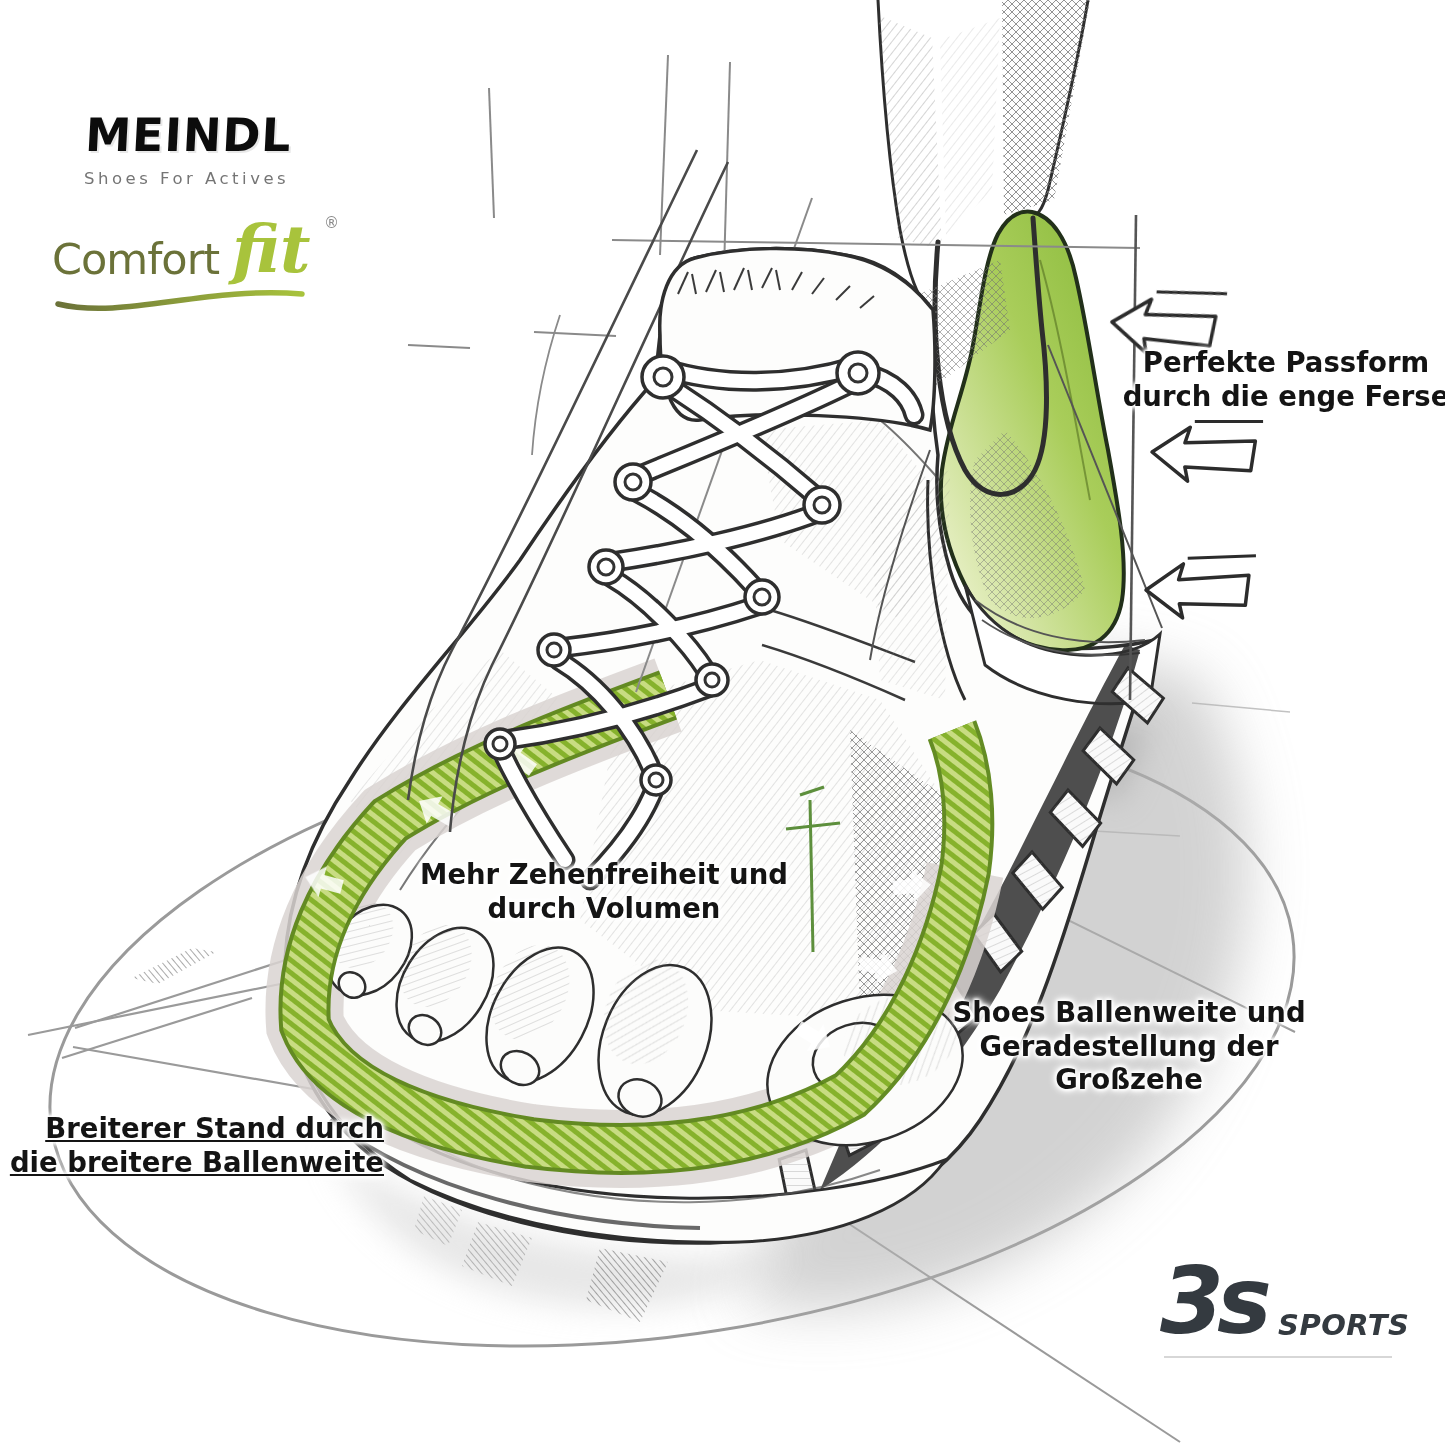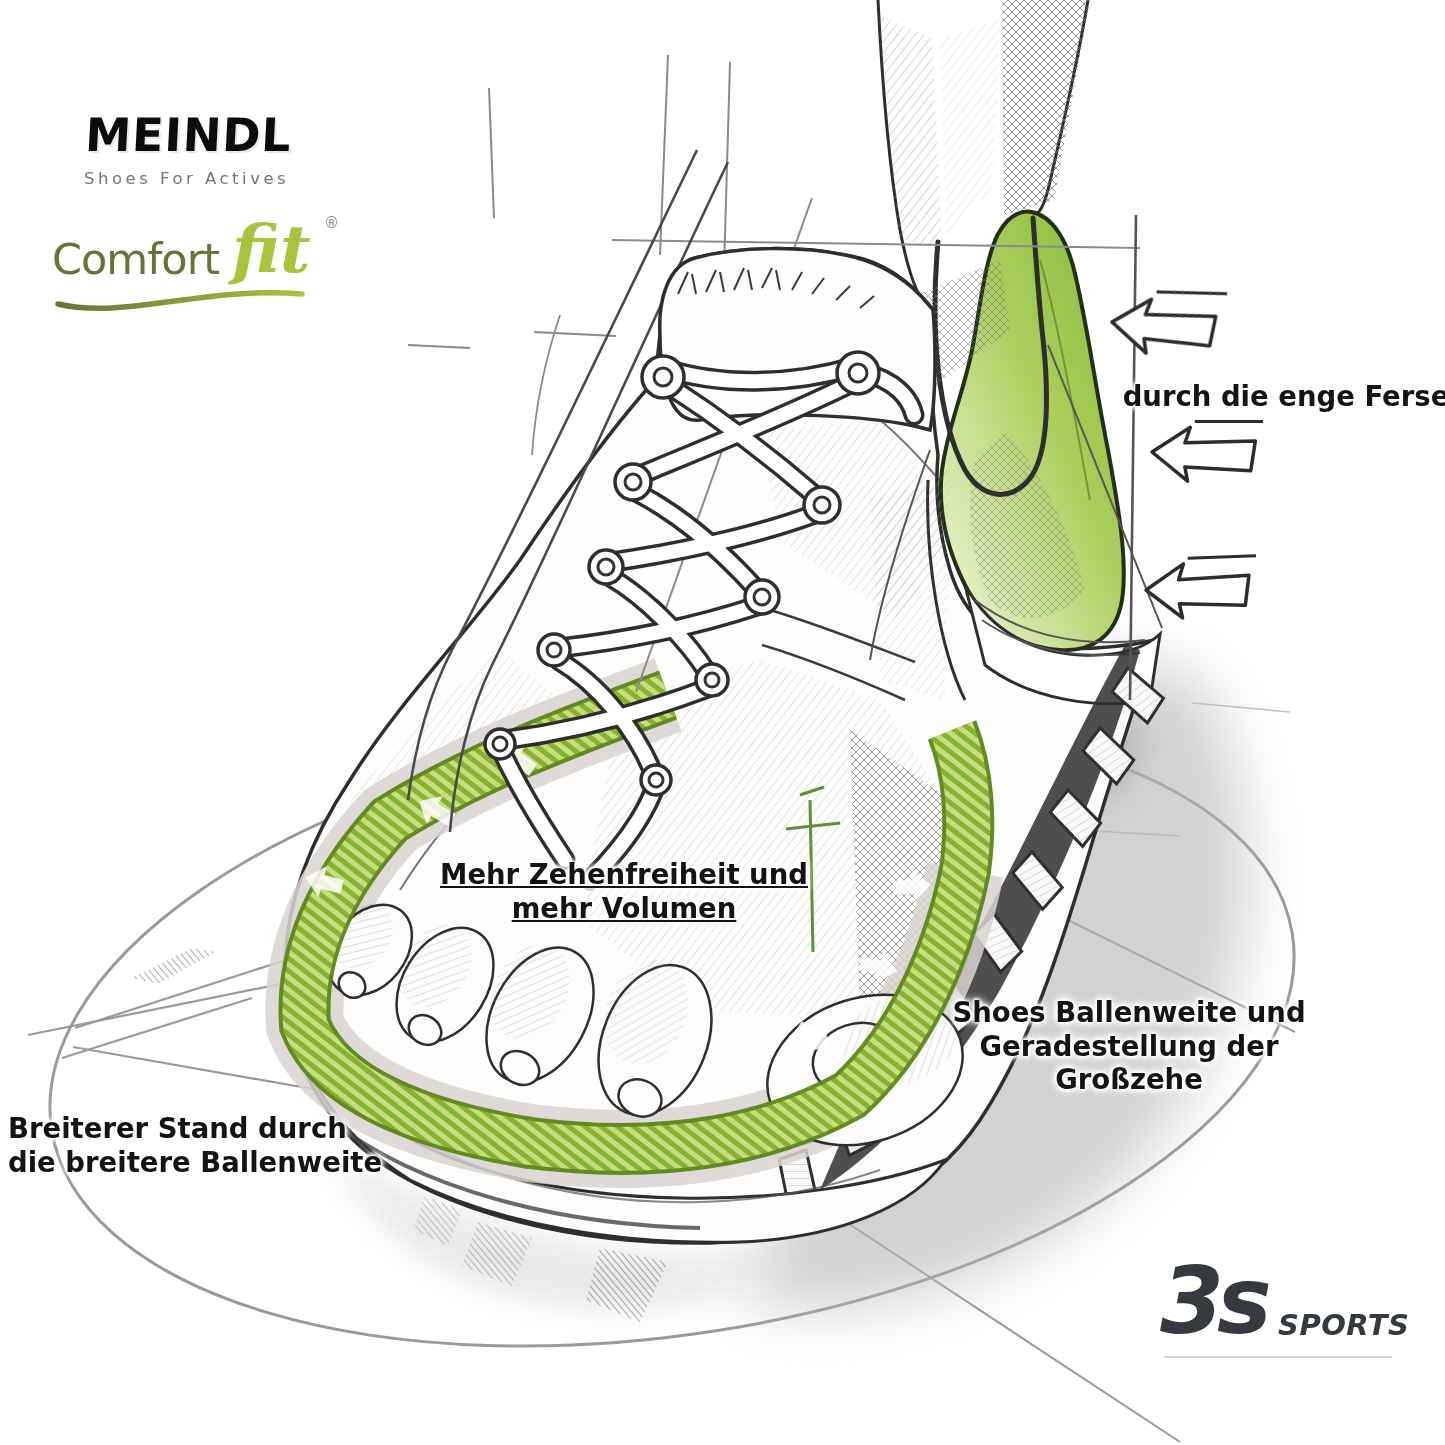--- a/index.html
+++ b/index.html
@@ -9,23 +9,23 @@
     --meindl-black:#0c0c0c; --sports-logo-gray:#343a40;
   }
   html,body{margin:0;padding:0;background:#fff;}
   #stage{position:relative;width:1445px;height:1445px;background:#fff;overflow:hidden;
          font-family:"DejaVu Sans",sans-serif;}
   #sketch-svg{position:absolute;inset:0;}
   .anno{position:absolute;font-weight:bold;font-size:27.5px;line-height:1.22;color:var(--text-ink,#141414);
         text-align:center;letter-spacing:0px;
         text-shadow:0 0 4px #fff,0 0 6px #fff,0 0 8px #fff,0 0 10px #fff,1px 1px 3px #fff,-1px -1px 3px #fff;}
   #anno-heel{left:1118px;top:346px;width:336px;}
-  #anno-toe{left:428px;top:858px;width:392px;text-decoration:underline;}
+  #anno-toe{left:408px;top:858px;width:392px;}
   #anno-ball{left:903px;top:996px;width:452px;}
-  #anno-sole{left:8px;top:1112px;width:376px;text-align:left;}
+  #anno-sole{left:8px;top:1112px;width:376px;text-align:right;text-decoration:underline;}
   #meindl{position:absolute;left:84px;top:108px;}
   #meindl .wordmark{font-size:46px;font-weight:bold;color:var(--meindl-black,#0c0c0c);
         letter-spacing:1px;transform:skewX(-3deg);transform-origin:left bottom;
         text-shadow:2px 2px 0 #e8e8e8;}
   #meindl .tagline{margin-top:7px;font-size:16.5px;color:var(--tagline-gray,#757575);
         letter-spacing:3.5px;font-weight:500;}
   #comfortfit{position:absolute;left:52px;top:218px;width:300px;height:110px;}
   #comfortfit .w1{position:absolute;left:0;top:16px;font-size:43px;font-weight:normal;color:var(--logo-olive,#6b7239);letter-spacing:-1px;}
   #comfortfit .w2{position:absolute;left:180px;top:-8px;font-size:66px;font-style:italic;font-weight:bold;
         font-family:"DejaVu Serif",serif;color:var(--logo-green,#a8c33c);}
@@ -350,27 +350,27 @@
         <linearGradient id="swg" x1="0" y1="0" x2="1" y2="0">
           <stop offset="0" stop-color="#6b7239"></stop>
             <stop offset="1" stop-color="#a8c33c"></stop>
         </linearGradient>
       </defs>
       <path d="M4,20 C70,36 150,2 248,10" fill="none" stroke="url(#swg)" stroke-width="5.5" stroke-linecap="round"></path>
     </svg>
   </div>
 
   <div id="anno-heel" class="anno">
-    <br>
+    <span>Perfekte Passform</span><br>
     <span>durch die enge Ferse</span>
   </div>
 
   <div id="anno-toe" class="anno">
     <span>Mehr Zehenfreiheit und</span><br>
-    <span>mehr Volumen</span>
+    <span>durch Volumen</span>
   </div>
 
   <div id="anno-ball" class="anno">
     <span>Shoes Ballenweite und</span><br>
     <span>Geradestellung der Großzehe</span>
   </div>
 
   <div id="anno-sole" class="anno">
     <span>Breiterer Stand durch</span><br>
     <span>die breitere Ballenweite</span>

